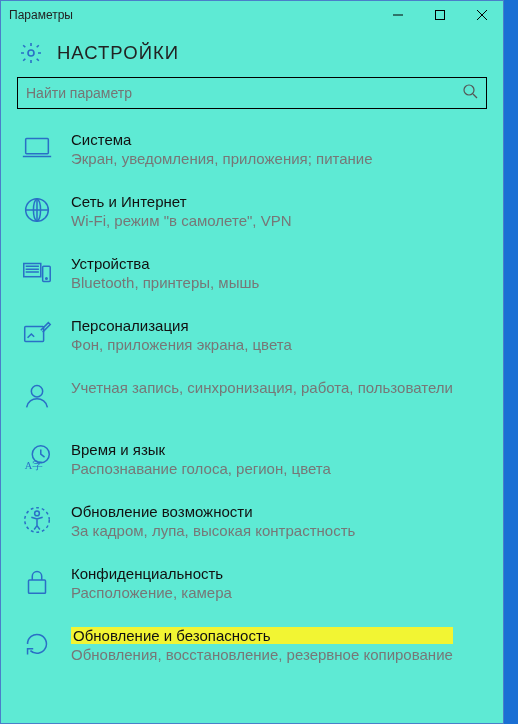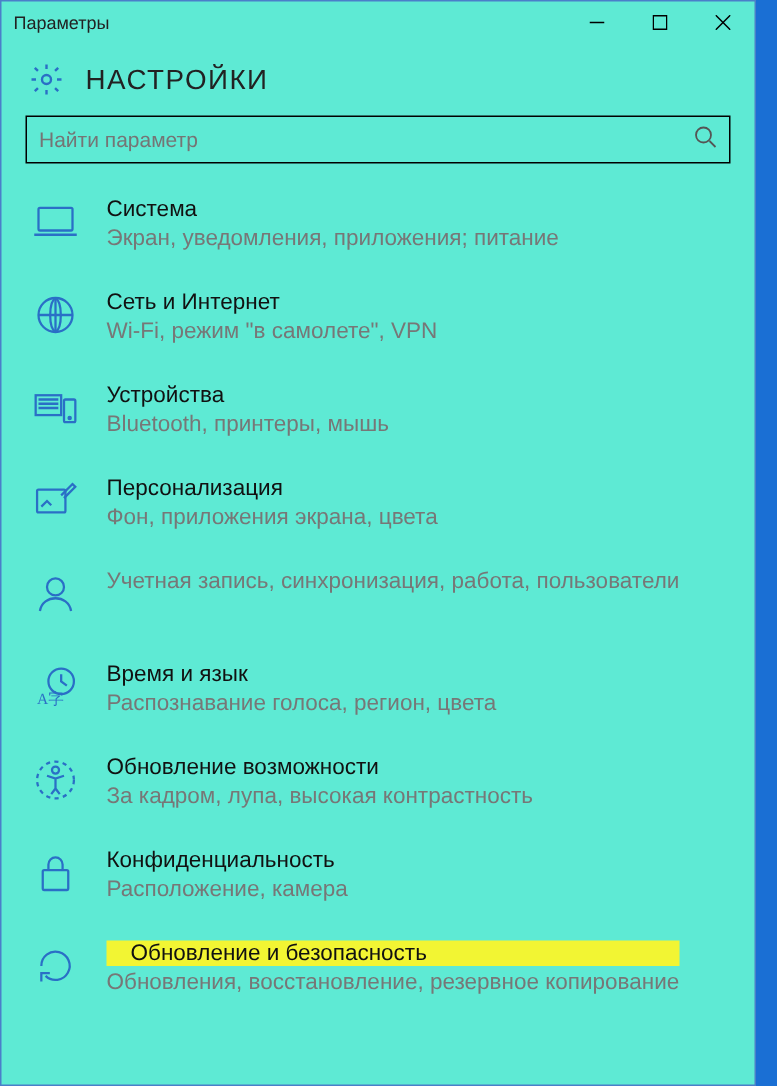--- a/index.html
+++ b/index.html
@@ -40,21 +40,21 @@
   }
   .item-icon {
     width: 36px; height: 36px; flex-shrink: 0; color: #2a6fc6;
     display: flex; align-items: flex-start; justify-content: center;
     margin-top: 2px;
   }
   .item-icon svg { width: 34px; height: 34px; }
   .item-text { display: flex; flex-direction: column; gap: 2px; padding-top: 2px; }
   .item-title { font-size: 15px; color: #111; }
   .item-sub { font-size: 15px; color: #777; }
-  .hl .item-title { background: #f2f533; display: inline-block; padding: 0 16px; }
+  .hl .item-title { background: #f2f533; display: inline-block; padding: 0 2px; }
 </style>
 </head>
 <body>
 
 <div class="window">
 
   <div class="titlebar">
     <span>Параметры</span>
     <div class="titlebar-spacer"></div>
     <div class="tbtn">

